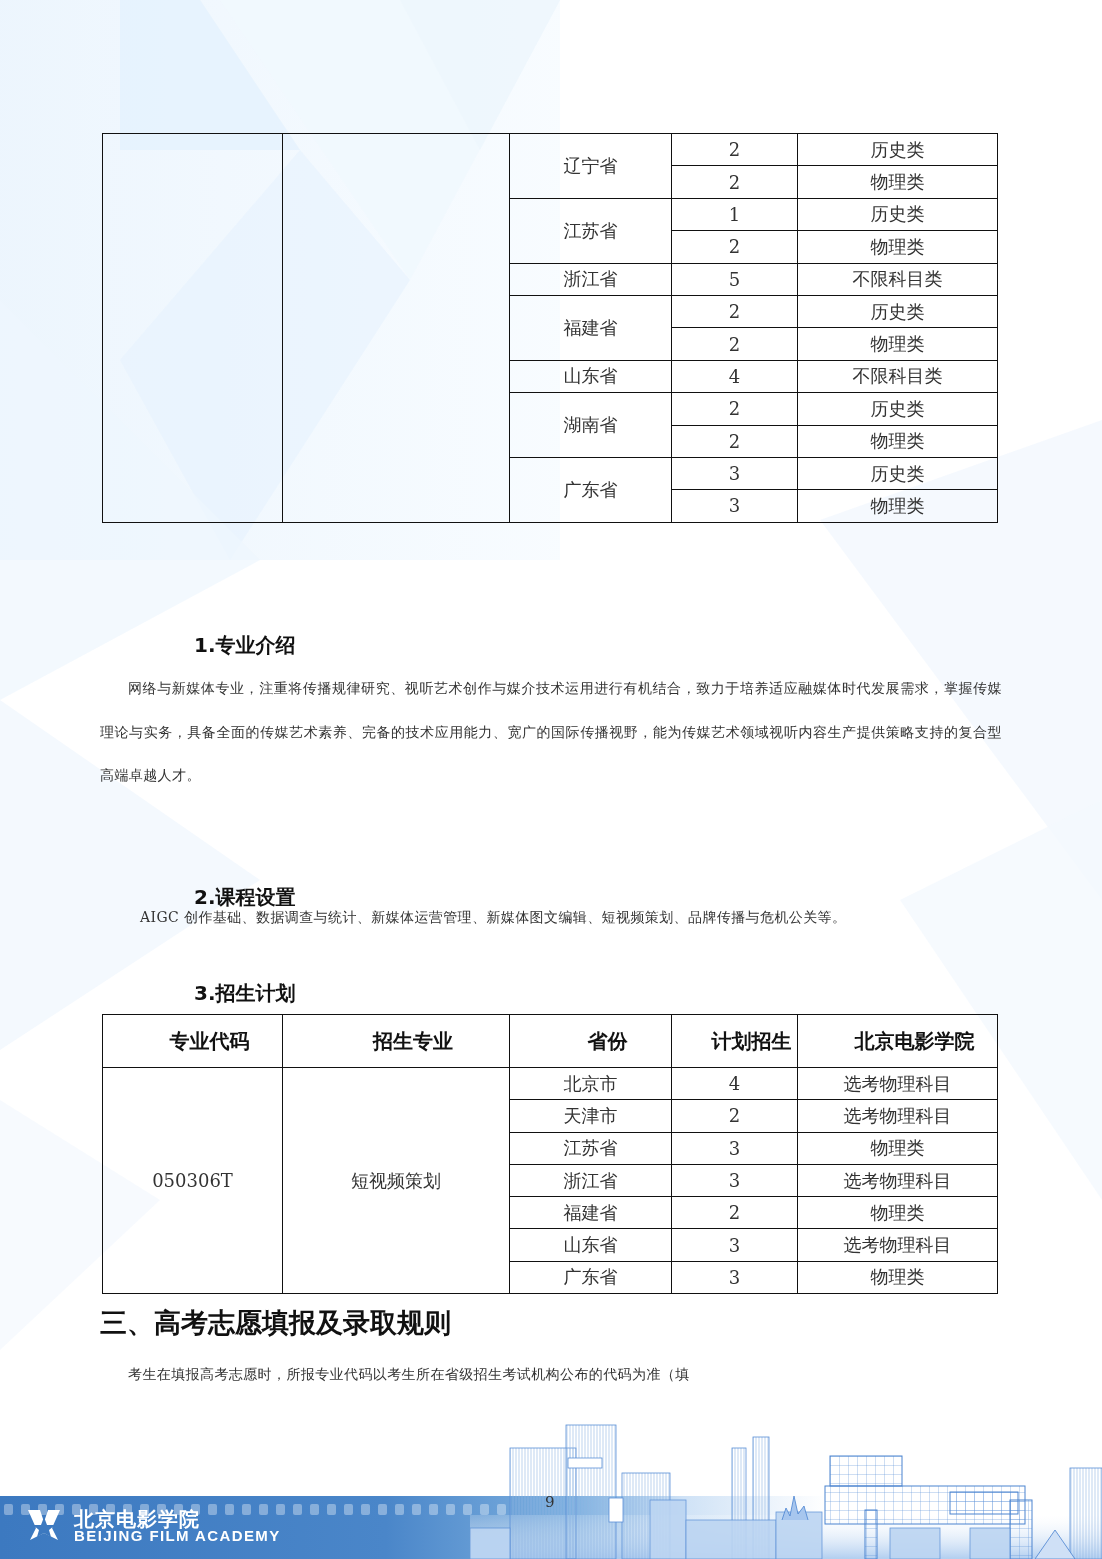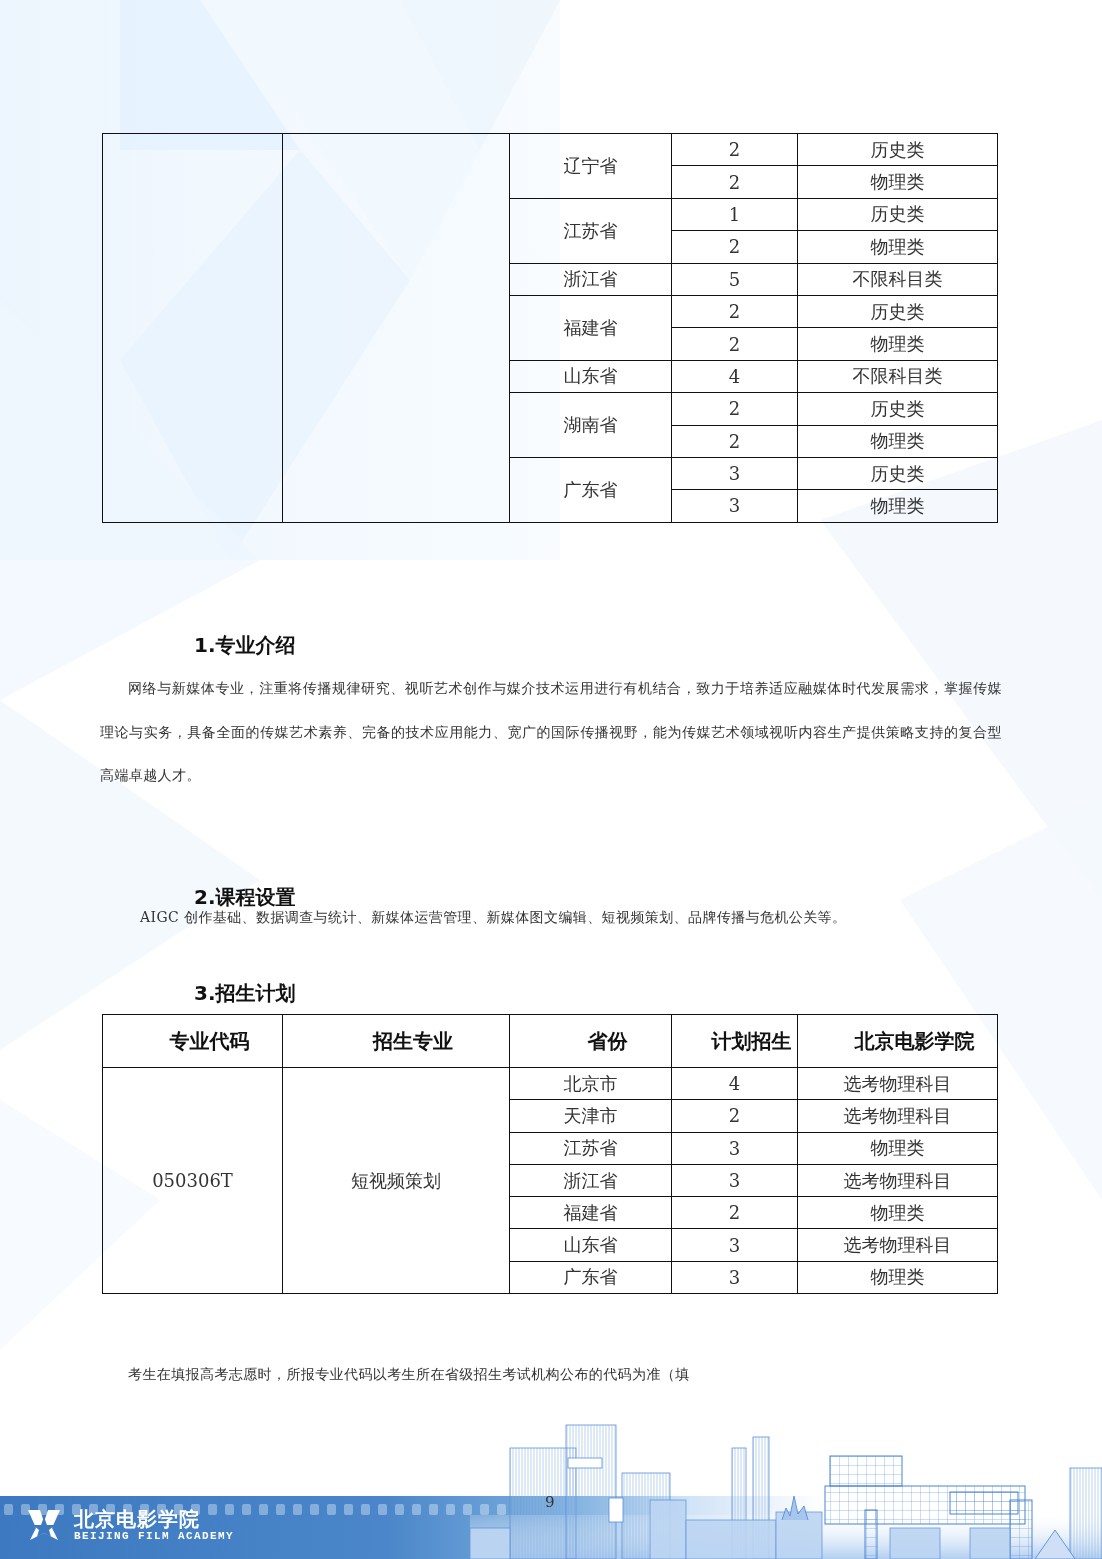--- a/index.html
+++ b/index.html
@@ -47,21 +47,21 @@
   #p3 { top: 1353px; white-space: nowrap; }
 
   
   .footer { position: absolute; left: 0; top: 1496px; width: 1102px; height: 63px; z-index: 1;
     background: linear-gradient(90deg, #3c79c0 0%, #4a86c9 35%, #7fb1e0 52%, #cfe2f6 62%, rgba(255,255,255,0) 75%); }
   .film-holes { position: absolute; left: 4px; top: 8px; display: flex; gap: 8px; }
   .film-holes span { display: block; width: 9px; height: 11px; border-radius: 2px; background: rgba(255,255,255,0.35); }
   .logo { position: absolute; left: 22px; top: 12px; display: flex; align-items: center; gap: 8px; }
   .logo-text { display: flex; flex-direction: column; color: #fff; justify-content: center; }
   .logo-cn { font-family: "DejaVu Sans", "Liberation Sans", sans-serif; font-weight: bold; font-size: 20px; line-height: 22px; letter-spacing: 1px; }
-  .logo-en { font-family: Liberation Mono, monospace; font-weight: bold; font-size: 11px; letter-spacing: 1.4px; line-height: 12px; }
+  .logo-en { font-family: Liberation Sans, sans-serif; font-weight: bold; font-size: 15px; letter-spacing: 1.4px; line-height: 12px; }
   .page-num { position: absolute; left: 545px; top: 1493px; font-size: 15px; color: #333; z-index: 3; }
   .skyline { position: absolute; left: 470px; top: 1420px; width: 632px; height: 139px; z-index: 2; }
 </style>
 </head>
 <body>
 
 <svg class="bg" width="1102" height="1559" viewBox="0 0 1102 1559">
   <defs>
     <linearGradient id="g1" x1="0" y1="0" x2="1" y2="0">
       <stop offset="0" stop-color="#e8f3fd"></stop>
@@ -208,20 +208,21 @@
         <td>选考物理科目</td>
       </tr>
       <tr>
         <td>广东省</td>
         <td>3</td>
         <td>物理类</td>
       </tr>
     </tbody>
   </table>
 
+  <div class="h-section" id="sec3">三、高考志愿填报及录取规则</div>
   <p class="para" id="p3" style="margin:0">考生在填报高考志愿时，所报专业代码以考生所在省级招生考试机构公布的代码为准（填</p>
 </div>
 
 <div class="footer">
   <div class="film-holes">
     <span></span>
       <span></span>
       <span></span>
       <span></span>
       <span></span>

